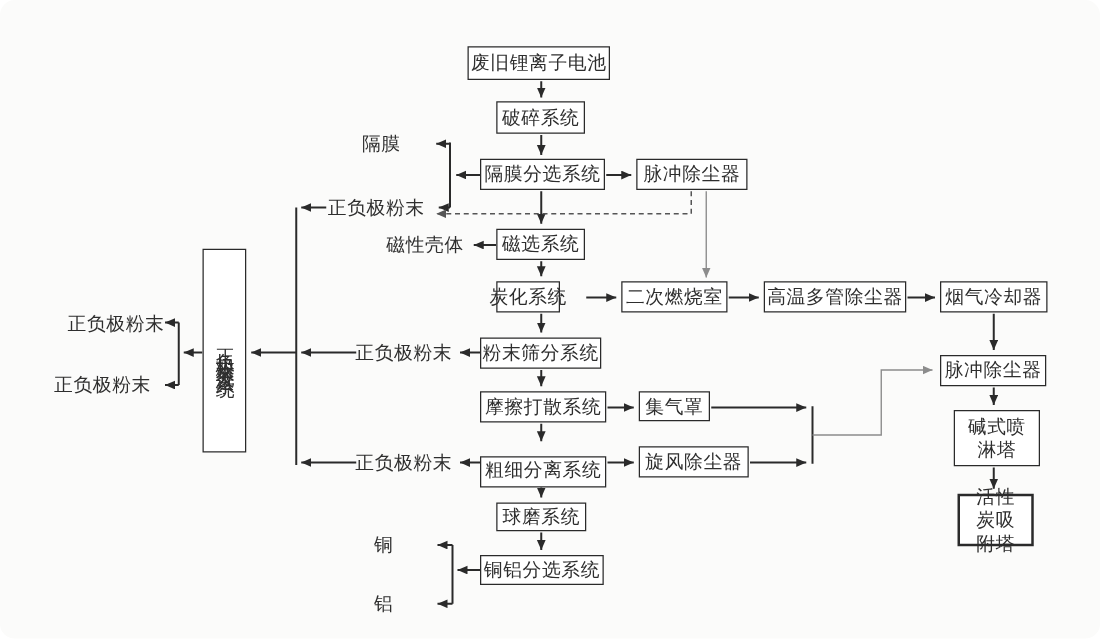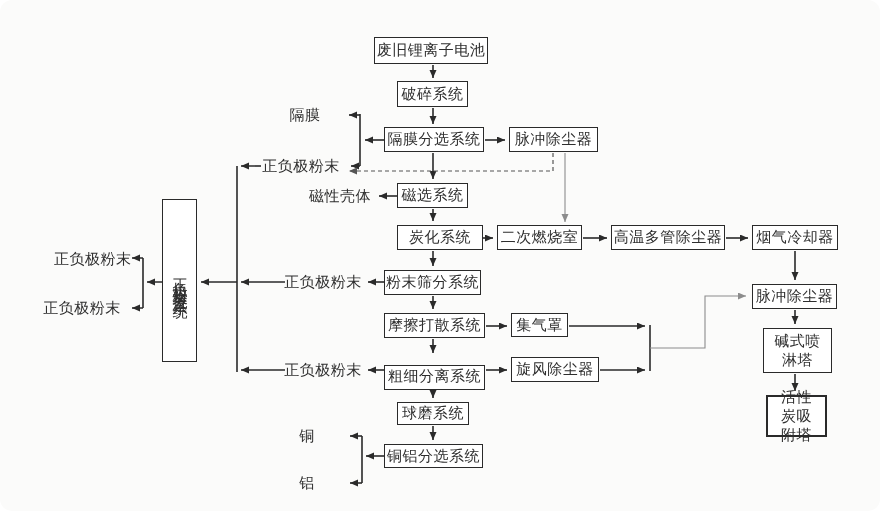--- a/index.html
+++ b/index.html
@@ -101,21 +101,21 @@
     <g stroke="#555555" stroke-width="1.2" fill="none" stroke-dasharray="4 3">
       <path d="M553,153 V171 H349" marker-end="url(#ad)"></path>
     </g>
   </svg>
 
   <div class="box" style="left:374px;top:37px;width:114px;height:27px;">废旧锂离子电池</div>
   <div class="box" style="left:397px;top:81px;width:71px;height:26px;">破碎系统</div>
   <div class="box" style="left:384px;top:127px;width:100px;height:25px;">隔膜分选系统</div>
   <div class="box" style="left:509px;top:127px;width:89px;height:25px;">脉冲除尘器</div>
   <div class="box" style="left:397px;top:183px;width:71px;height:25px;">磁选系统</div>
-  <div class="box" style="left:397px;top:225px;width:86px;height:25px;">炭化系统</div>
+  <div class="box" style="left:397px;top:225px;width:51px;height:25px;">炭化系统</div>
   <div class="box" style="left:497px;top:225px;width:85px;height:25px;">二次燃烧室</div>
   <div class="box" style="left:611px;top:225px;width:114px;height:25px;">高温多管除尘器</div>
   <div class="box" style="left:752px;top:225px;width:86px;height:25px;">烟气冷却器</div>
   <div class="box" style="left:752px;top:284px;width:85px;height:25px;">脉冲除尘器</div>
   <div class="box multi" style="left:763px;top:328px;width:69px;height:45px;">碱式喷淋塔</div>
   <div class="box multi thick" style="left:766px;top:395px;width:61px;height:42px;">活性炭吸附塔</div>
   <div class="box" style="left:384px;top:270px;width:97px;height:25px;">粉末筛分系统</div>
   <div class="box" style="left:384px;top:313px;width:101px;height:25px;">摩擦打散系统</div>
   <div class="box" style="left:511px;top:313px;width:57px;height:24px;">集气罩</div>
   <div class="box" style="left:384px;top:365px;width:101px;height:25px;font-family:Liberation Mono, monospace;">粗细分离系统</div>

